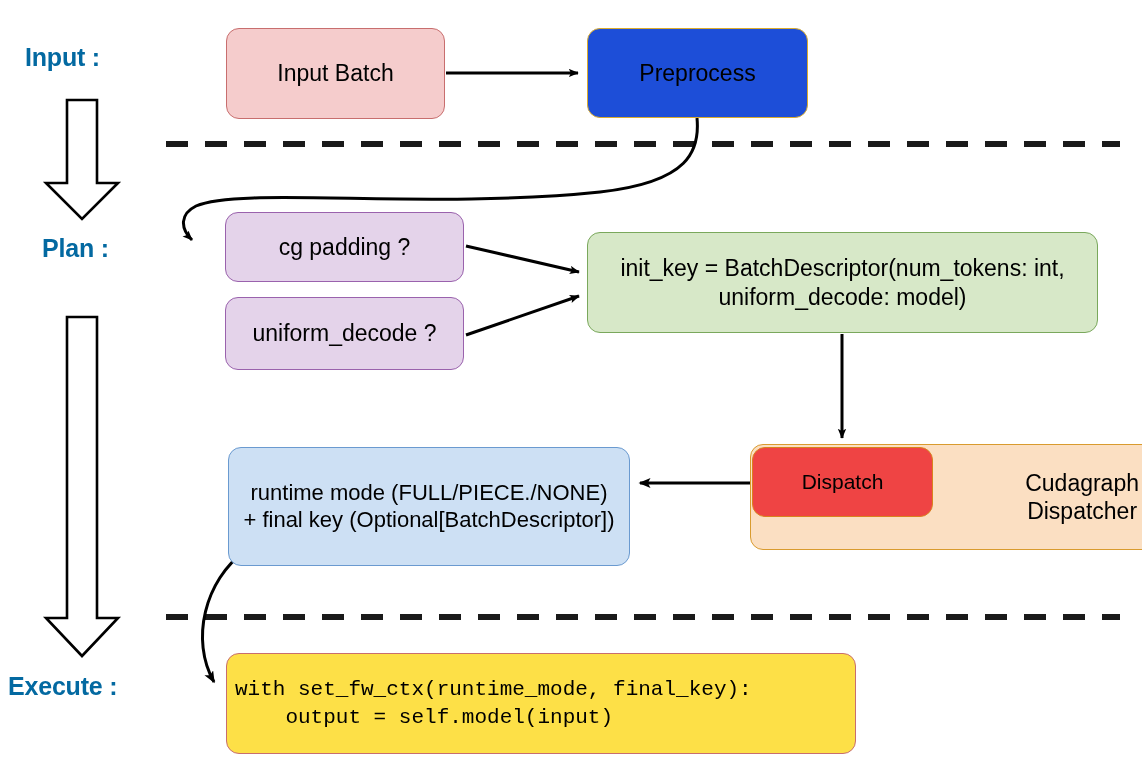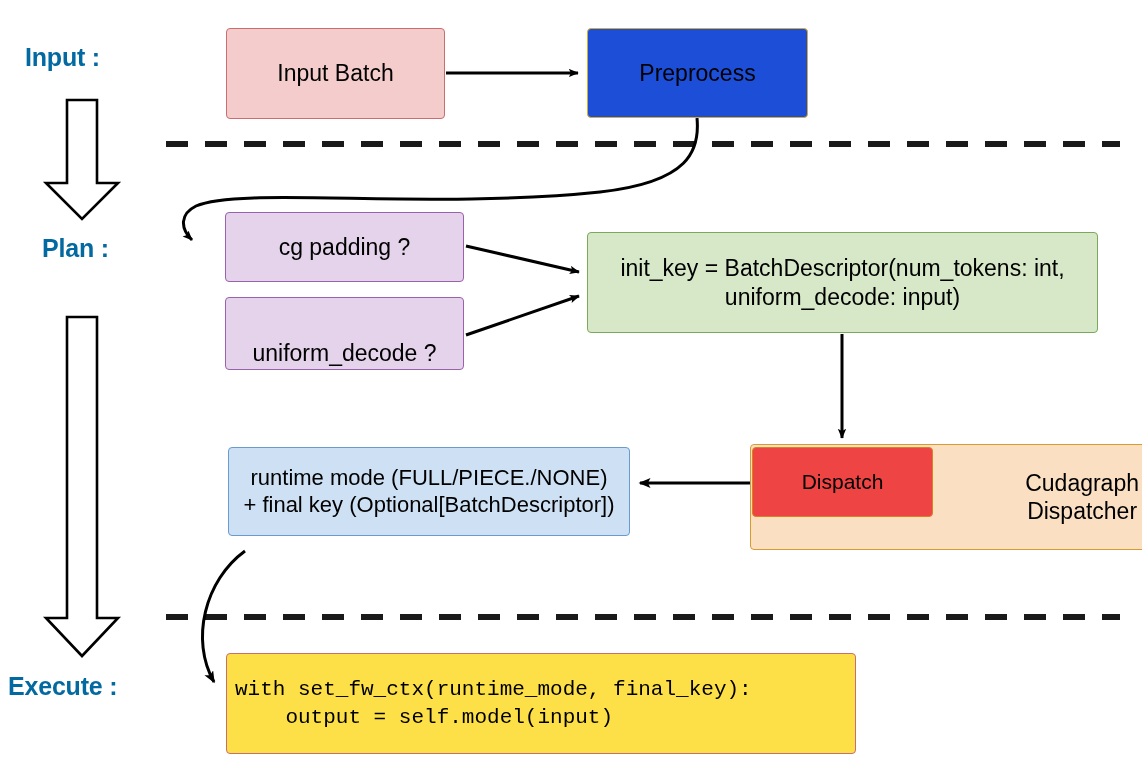--- a/index.html
+++ b/index.html
@@ -31,21 +31,21 @@
     font-weight: bold;
     font-size: 25px;
     color: #0369a1;
     white-space: nowrap;
     letter-spacing: -0.2px;
   }
 
   .node {
     position: absolute;
     box-sizing: border-box;
-    border-radius: 4px;
+    border-radius: 13px;
     border: 1.6px solid;
     display: flex;
     align-items: center;
     justify-content: center;
     text-align: center;
     color: #000000;
     font-size: 23px;
     line-height: 1.22;
     padding: 2px 10px;
   }
@@ -62,30 +62,29 @@
   }
   .node-cg-padding {
     left: 225px; top: 212px; width: 239px; height: 70px;
     background: #e4d3ea;
     border-color: #9a62ad;
   }
   .node-uniform-decode {
     left: 225px; top: 297px; width: 239px; height: 73px;
     background: #e4d3ea;
     border-color: #9a62ad;
-    align-items: flex-end;
   }
   .node-init-key {
     left: 587px; top: 232px; width: 511px; height: 101px;
     background: #d7e8c8;
     border-color: #7aa85c;
     font-size: 23px;
   }
   .node-runtime-mode {
-    left: 228px; top: 447px; width: 402px; height: 89px;
+    left: 228px; top: 447px; width: 402px; height: 119px;
     background: #cde0f4;
     border-color: #6a9ad0;
     font-size: 22px;
   }
   .node-cudagraph-dispatcher {
     left: 750px; top: 444px; width: 412px; height: 106px;
     background: #fbdfc2;
     border-color: #d99b2e;
     align-items: center;
     justify-content: flex-end;
@@ -171,21 +170,21 @@
   <div class="node node-cg-padding">
     <span class="node-text">cg padding ?</span>
   </div>
 
   <div class="node node-uniform-decode">
     <span class="node-text">uniform_decode ?</span>
   </div>
 
   <div class="node node-init-key">
     <span class="node-text">init_key = BatchDescriptor(num_tokens: int,
-uniform_decode: input)</span>
+uniform_decode: model)</span>
   </div>
 
   <div class="node node-runtime-mode">
     <span class="node-text">runtime mode (FULL/PIECE./NONE)
 + final key (Optional[BatchDescriptor])</span>
   </div>
 
   <div class="node node-cudagraph-dispatcher">
     <span class="node-text">Cudagraph
 Dispatcher</span>

